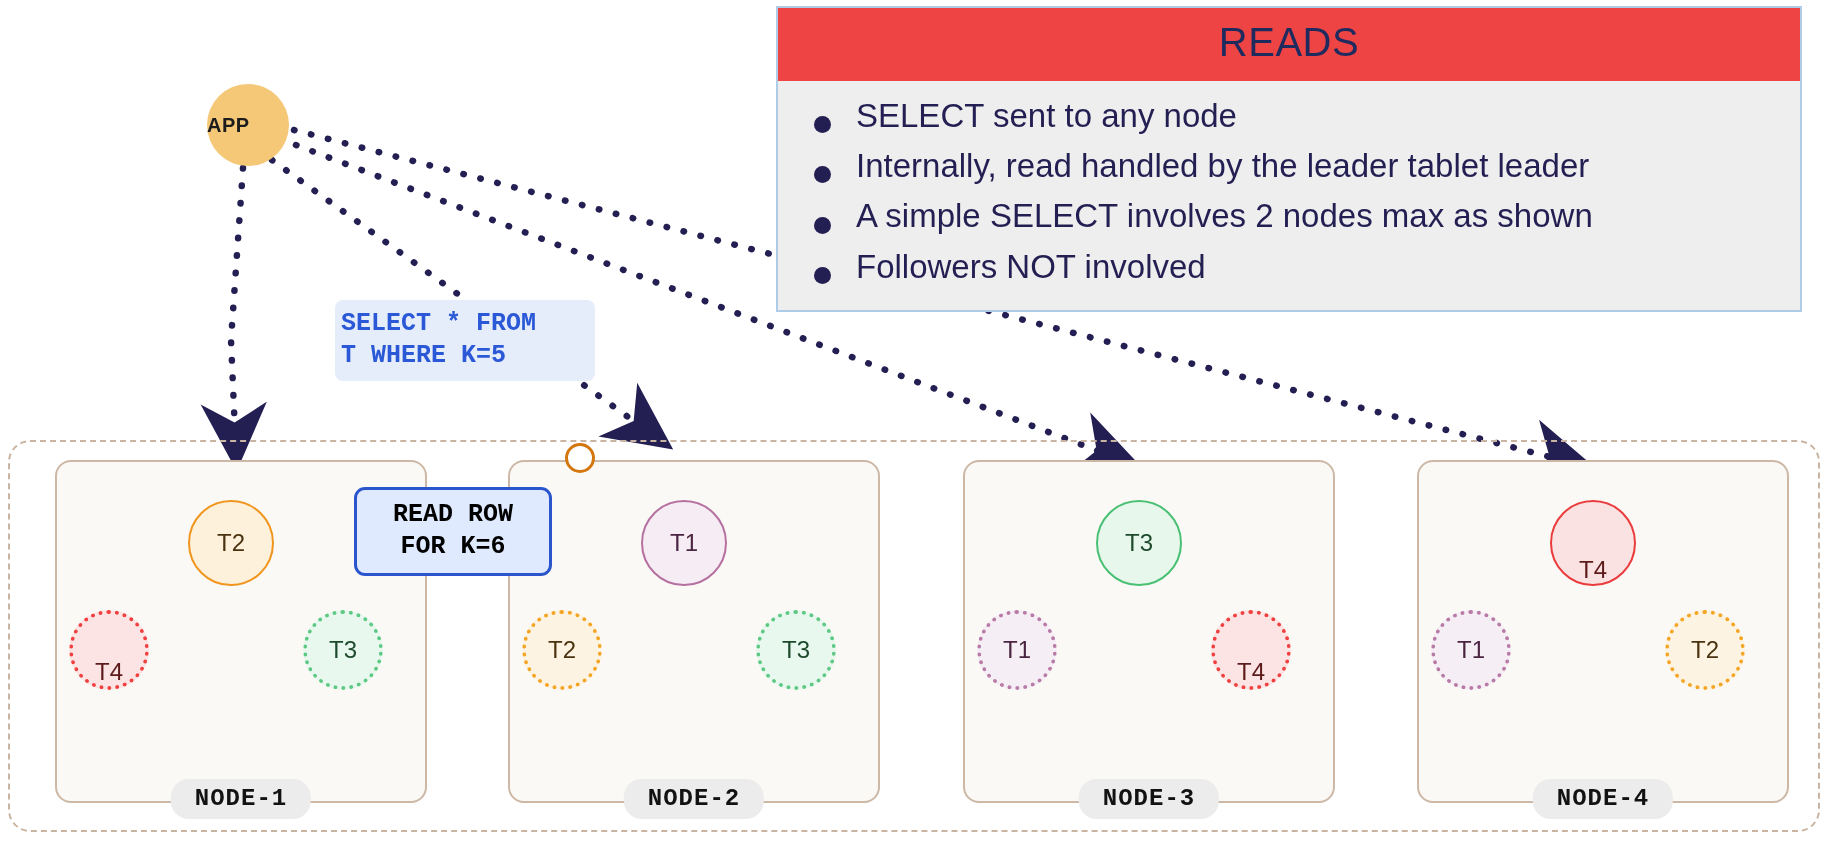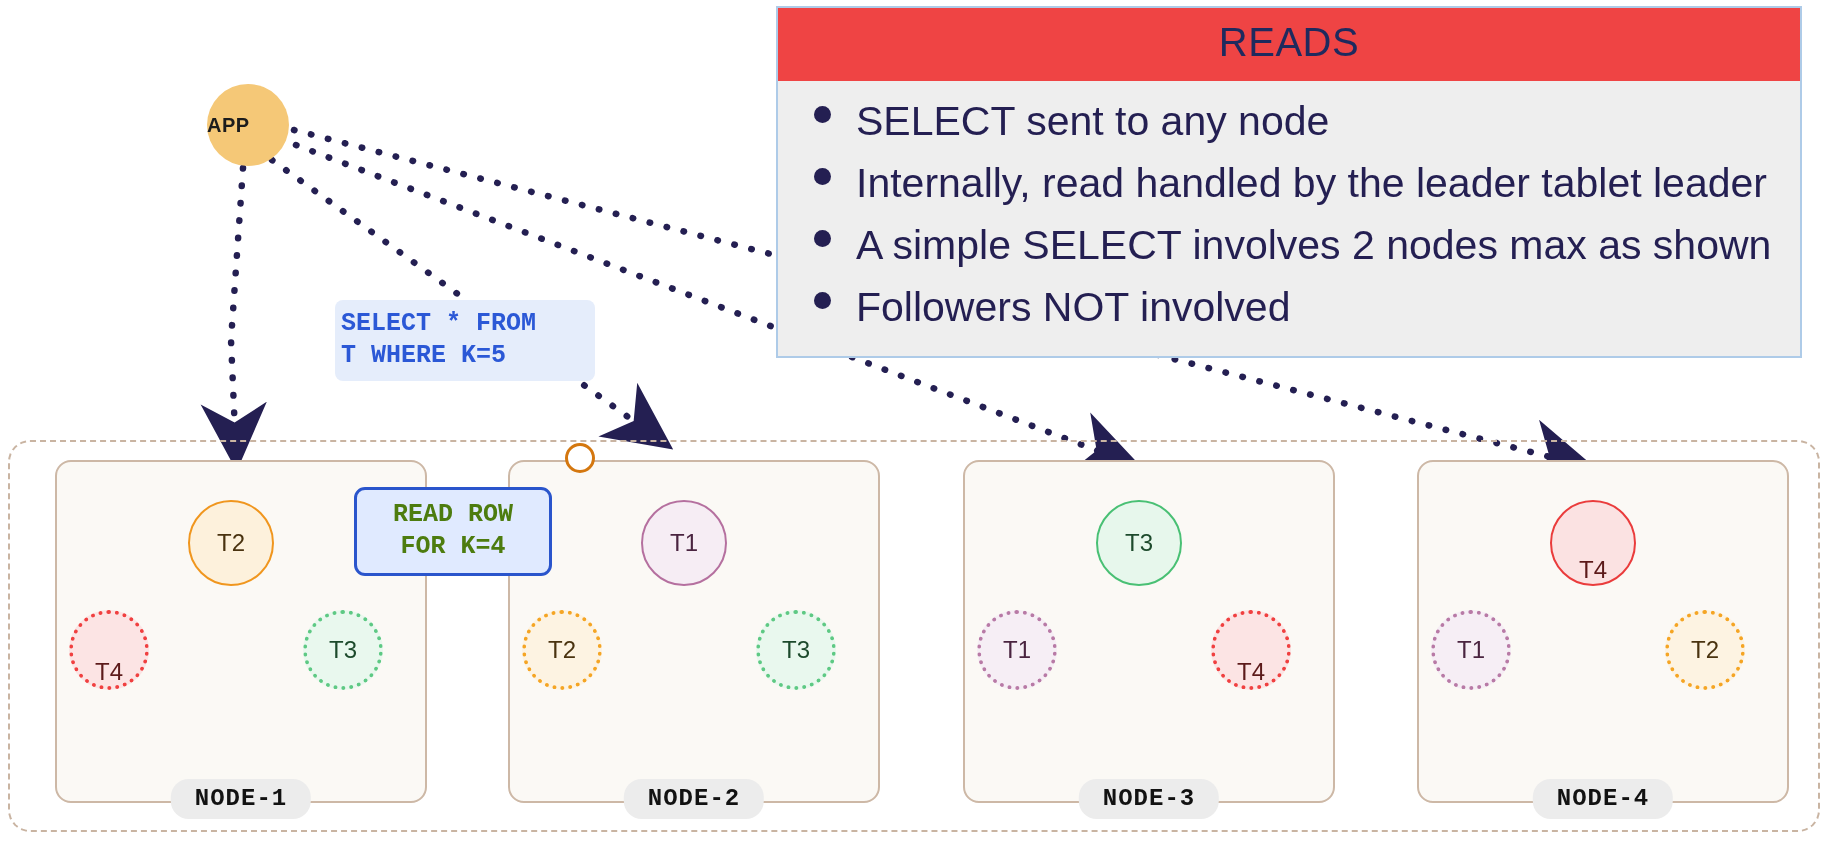--- a/index.html
+++ b/index.html
@@ -49,23 +49,23 @@
     background: #eeeeee;
     padding: 10px 0 18px 0;
   }
   .reads-list {
     list-style: none;
     margin: 0;
     padding: 0 18px 0 36px;
   }
   .reads-list li {
     display: flex;
-    align-items: center;
+    align-items: flex-end;
     color: #241f52;
-    font-size: 41px;
+    font-size: 33px;
     line-height: 1.46;
     padding: 1px 0;
   }
   .reads-bullet {
     flex: 0 0 auto;
     width: 17px;
     height: 17px;
     border-radius: 50%;
     background: #241f52;
     margin-right: 25px;
@@ -112,21 +112,21 @@
   }
   .read-label {
     position: absolute;
     left: 354px;
     top: 487px;
     width: 198px;
     box-sizing: border-box;
     background: #e0eaff;
     border: 3px solid #2a55cc;
     border-radius: 11px;
-    color: #4d7c0f;
+    color: #000000;
     font-family: "Liberation Mono", "DejaVu Sans Mono", monospace;
     font-size: 25px;
     font-weight: bold;
     line-height: 1.28;
     text-align: center;
     padding: 9px 4px 10px 4px;
     z-index: 8;
   }
 
   
@@ -340,16 +340,16 @@
     <div class="tablet follower t-T2 fr-slot">
       <span>T2</span>
     </div>
     <div class="node-label">NODE-4</div>
   </div>
 
   <div class="port-dot"></div>
 
   <div class="read-label">
     <div>READ ROW</div>
-    <div>FOR K=4</div>
+    <div>FOR K=6</div>
   </div>
 
 </div>
 
 </body></html>

